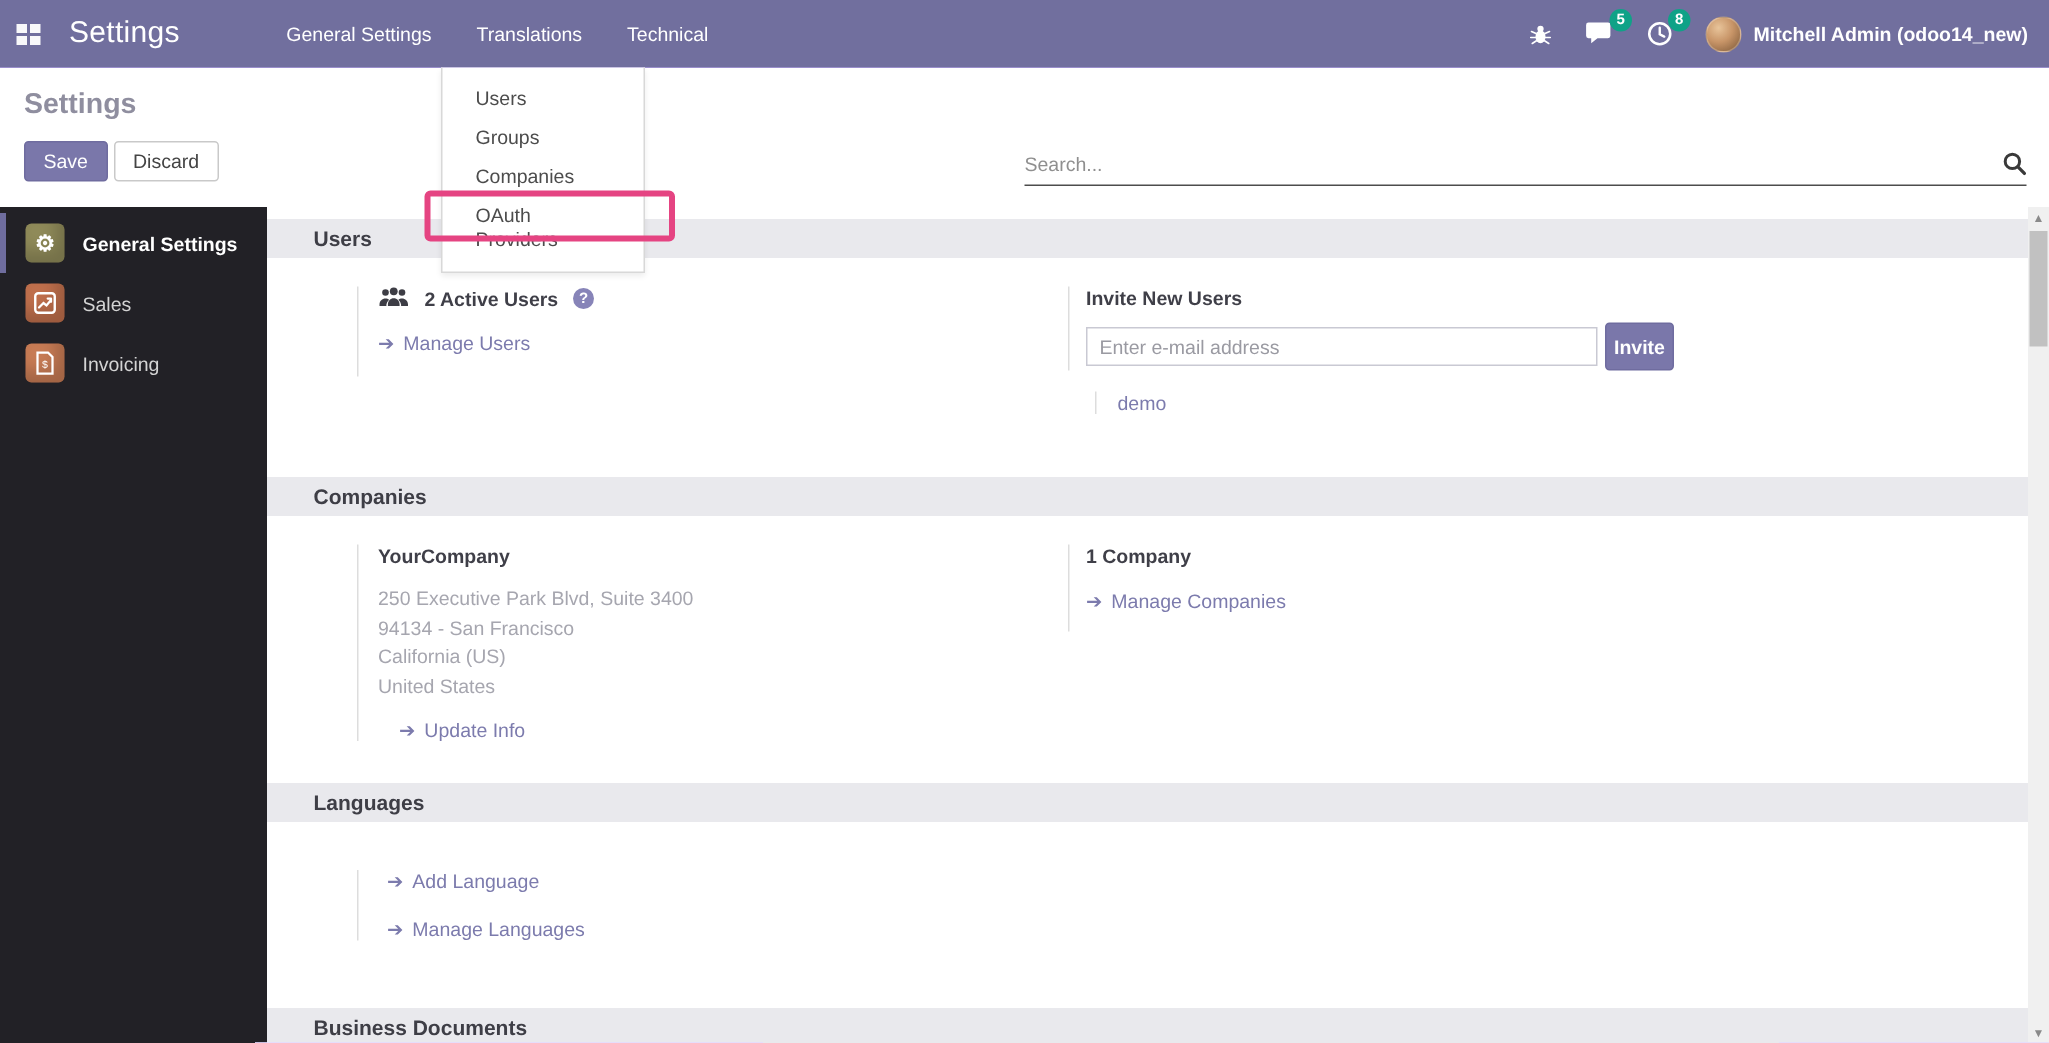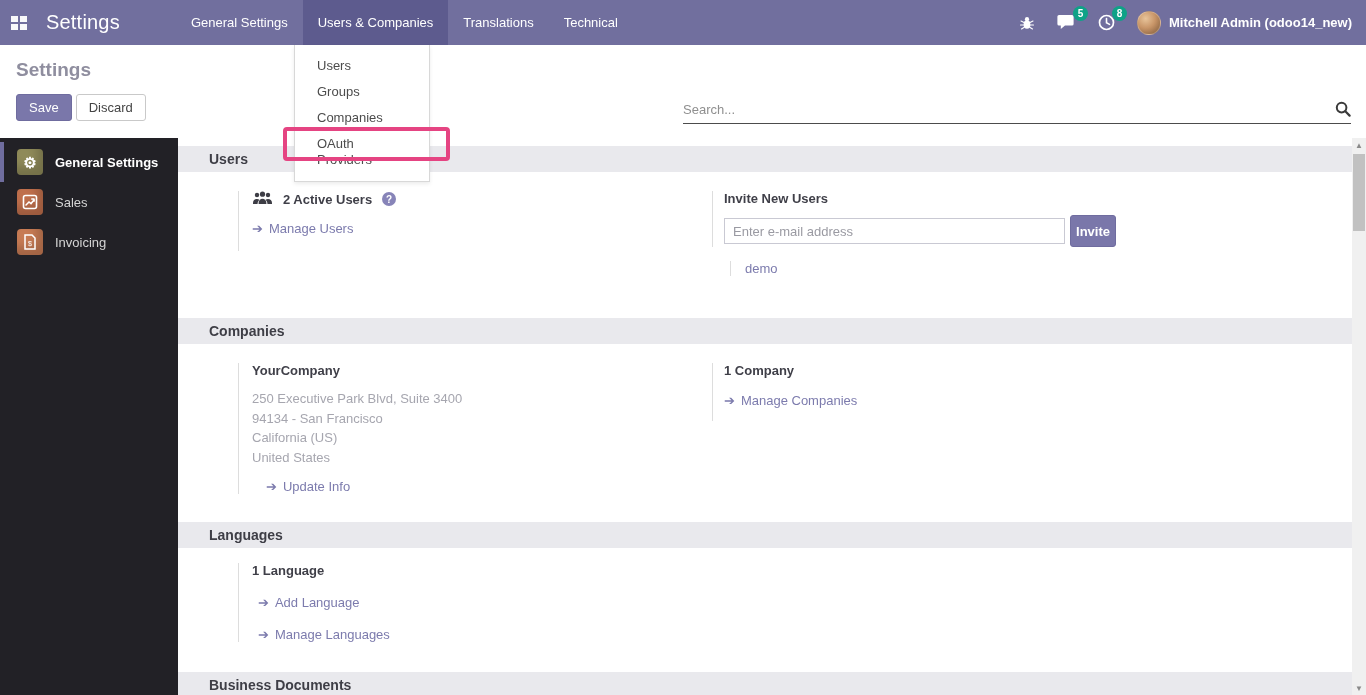--- a/index.html
+++ b/index.html
@@ -106,21 +106,20 @@
       <span class="grid-icon">
           <span></span>
           <span></span>
           <span></span>
           <span></span>
         </span>
     </div>
     <div class="brand">Settings</div>
     <div class="nav-menu">
       <div class="nav-item">General Settings</div>
-      <div class="nav-item active">Users &amp; Companies</div>
       <div class="nav-item">Translations</div>
       <div class="nav-item">Technical</div>
     </div>
     <div class="systray">
       <div class="tray-icon">
         <svg width="16" height="16" viewBox="0 0 16 16" fill="#fff">
             <ellipse cx="8" cy="9.5" rx="3.4" ry="4.3"></ellipse>
             <circle cx="8" cy="4.2" r="2.1"></circle>
             <path d="M2 6l3 1.4M14 6l-3 1.4M1.5 10h3M14.5 10h-3M2.5 14l2.8-1.8M13.5 14l-2.8-1.8" stroke="#fff" stroke-width="1.1" fill="none" stroke-linecap="round"></path>
           </svg>
@@ -265,21 +264,20 @@
                 </a>
             </div>
           </div>
         </div>
       </div>
 
       <div class="section-band">Languages</div>
       <div class="section-content languages-content">
         <div class="col-left">
           <div class="lang-block bordered">
-            <div class="setting-title">1 Language</div>
             <div class="lang-link">
               <a class="link">
                   <span class="arrow">➔</span>
                   <span>Add Language</span>
                 </a>
             </div>
             <div class="lang-link">
               <a class="link">
                   <span class="arrow">➔</span>
                   <span>Manage Languages</span>

